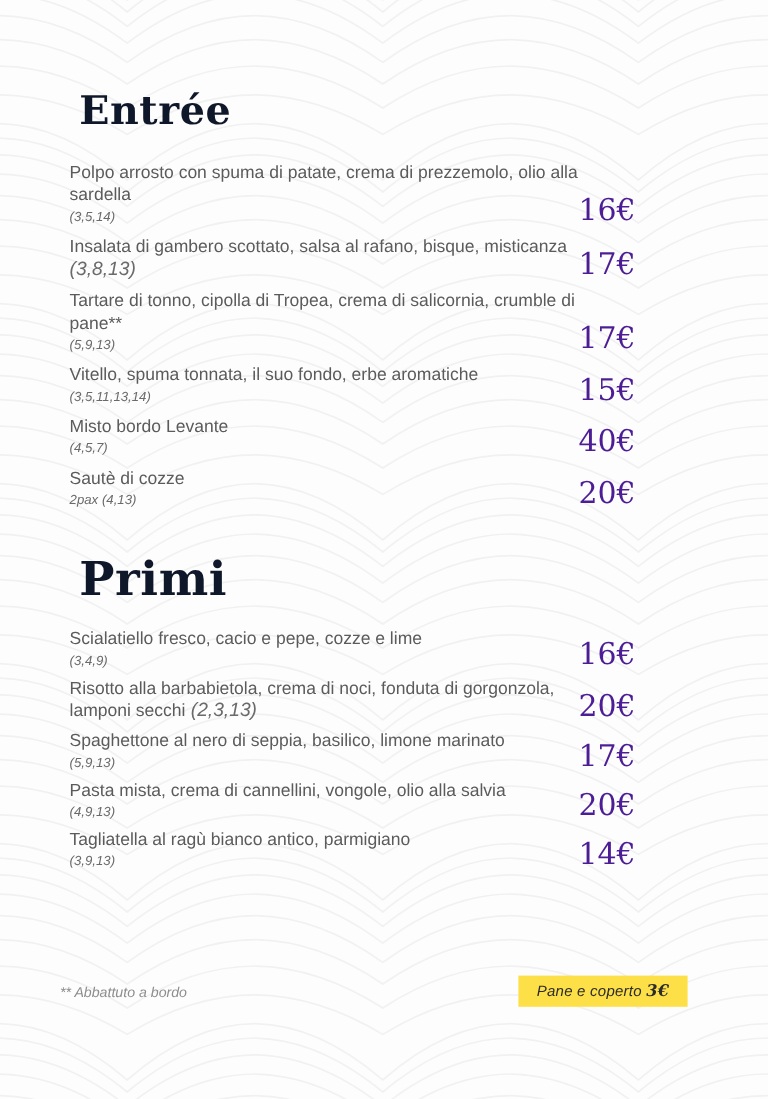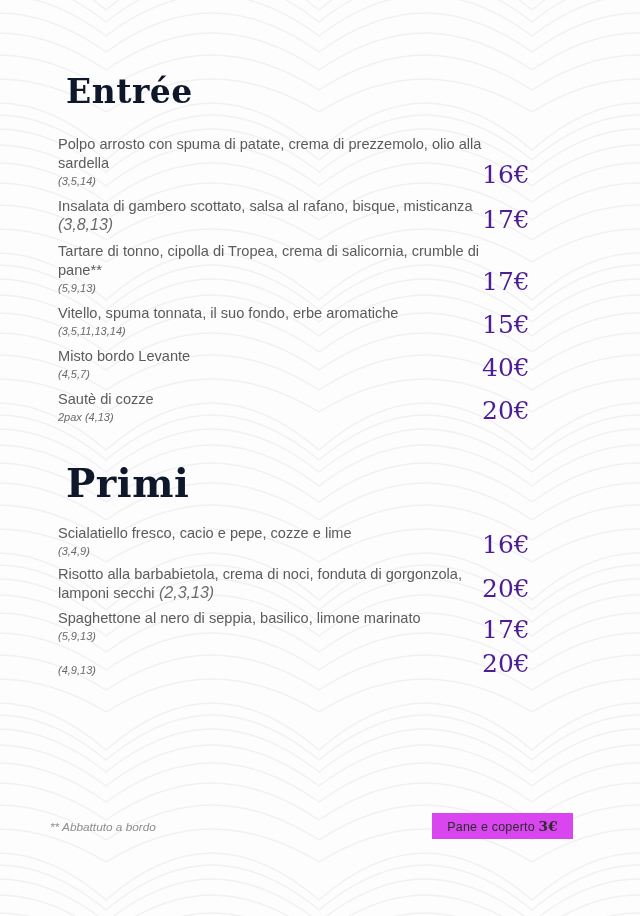--- a/index.html
+++ b/index.html
@@ -113,24 +113,25 @@
     height: 120px;
     padding: 0 50px;
     box-sizing: border-box;
   }
   .cover-charge {
     position: absolute;
     right: 67px;
     top: 17px;
     width: 141px;
     height: 26px;
-    background-color: #d946ef;
+    background-color: #fde047;
     display: flex;
     align-items: center;
     justify-content: center;
+    font-style: italic;
   }
   .cover-charge-text {
     font-size: 12.5px;
     color: #2b2b2b;
     letter-spacing: 0.2px;
   }
   .cover-charge-text b {
     font-family: "DejaVu Serif", "Liberation Serif", serif;
     font-weight: 700;
     font-size: 13.5px;
@@ -251,25 +252,33 @@
       <li class="menu-item">
         <div class="item-text">
           <span class="item-name">Spaghettone al nero di seppia, basilico, limone marinato</span>
           <span class="item-allergens">(5,9,13)</span>
         </div>
         <div class="item-price">17€</div>
       </li>
 
       <li class="menu-item">
         <div class="item-text">
+          <span class="item-name">Pasta mista, crema di cannellini, vongole, olio alla salvia</span>
           <span class="item-allergens">(4,9,13)</span>
         </div>
         <div class="item-price">20€</div>
       </li>
 
+      <li class="menu-item">
+        <div class="item-text">
+          <span class="item-name">Tagliatella al ragù bianco antico, parmigiano</span>
+          <span class="item-allergens">(3,9,13)</span>
+        </div>
+        <div class="item-price">14€</div>
+      </li>
 
     </ul>
   </section>
 
 </div>
 
 <div class="footer">
   <div class="footnote">** Abbattuto a bordo</div>
   <div class="cover-charge">
     <span class="cover-charge-text"><span>Pane e coperto</span>&nbsp;<b>3€</b></span>

